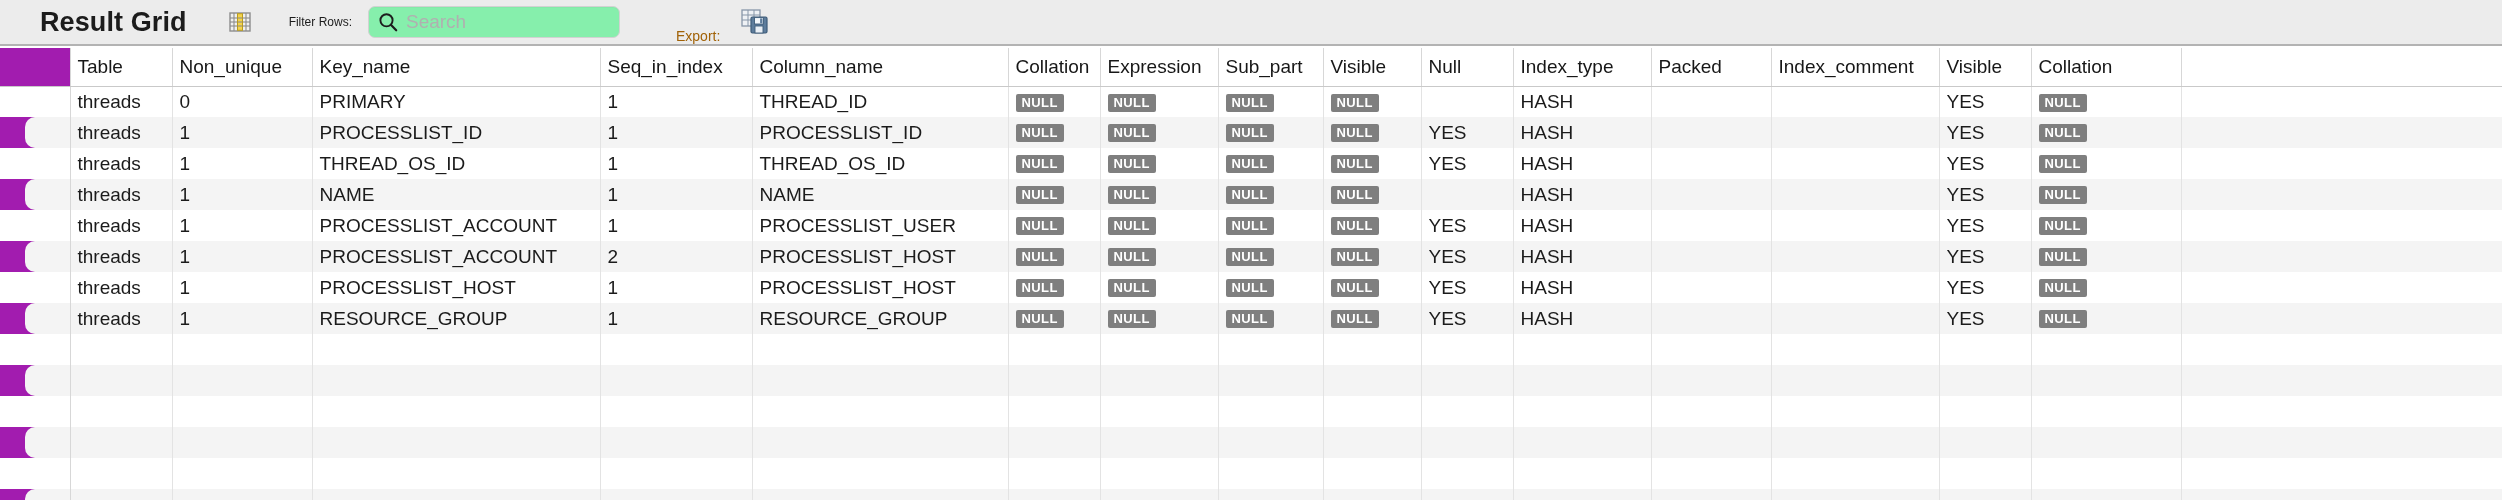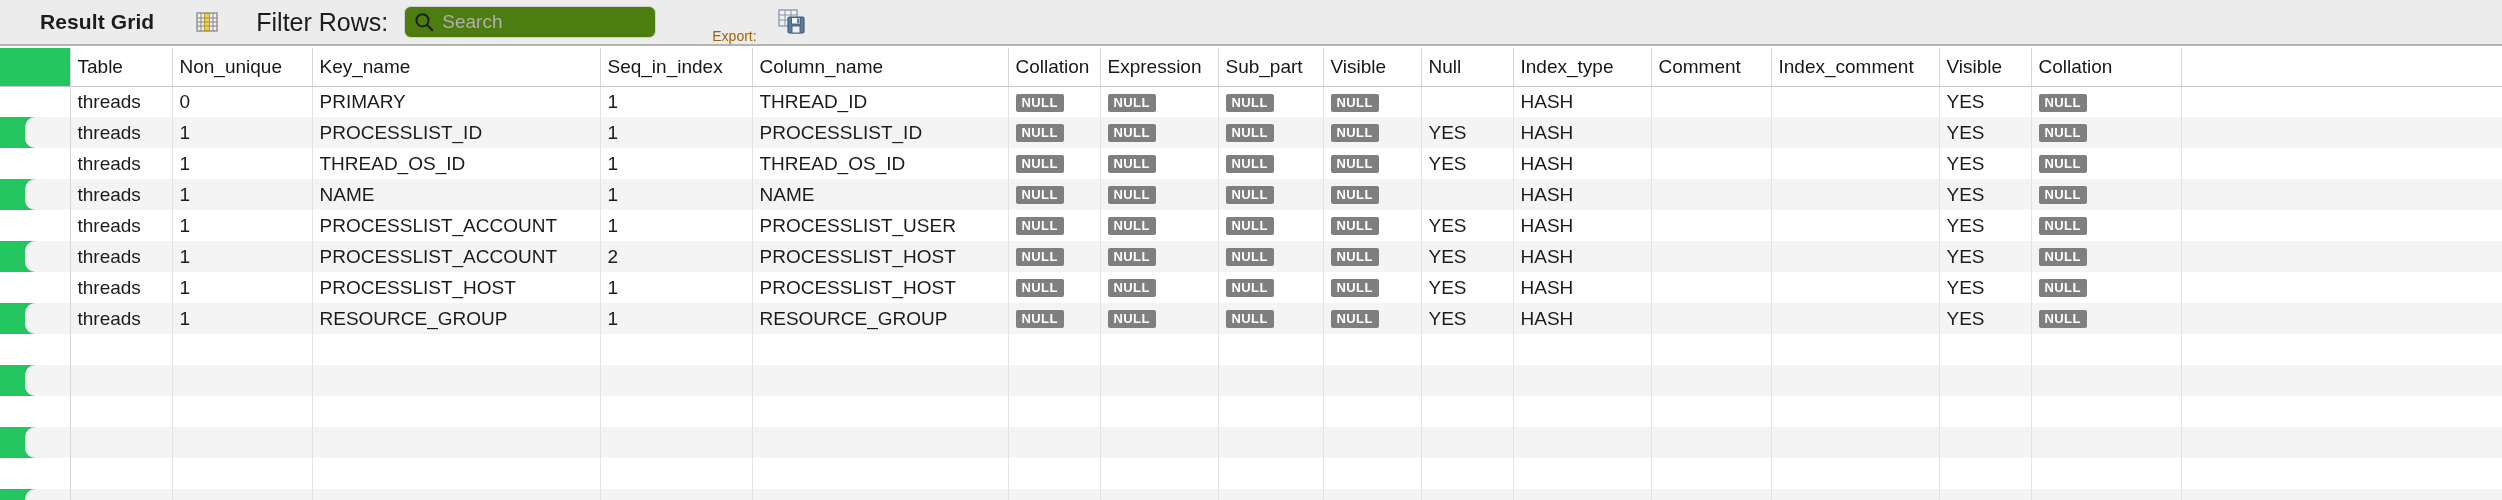--- a/index.html
+++ b/index.html
@@ -14,33 +14,33 @@
   
   .toolbar {
     position: absolute; left:0; top:0; width:2502px; height:46px;
     background: #ececec;
     border-bottom: 2px solid #b3b3b3;
     display: flex; align-items: center;
     padding-left: 40px;
     gap: 0px;
   }
   .toolbar-title {
-    font-size: 21px; font-weight: bold; color:#1c1c1c;
+    font-size: 27px; font-weight: bold; color:#1c1c1c;
     letter-spacing: .1px; white-space: nowrap;
   }
   .grid-icon-btn {
     margin-left: 38px; width: 30px; height: 30px;
     display:flex; align-items:center; justify-content:center;
   }
   .filter-label {
-    margin-left: 34px; font-size: 25px; color:#1c1c1c; white-space:nowrap;
+    margin-left: 34px; font-size: 12px; color:#1c1c1c; white-space:nowrap;
   }
   .search-box {
     margin-left: 16px; width: 252px; height: 32px;
-    background:#4d7c0f; border:1px solid #d2d2d2; border-radius: 7px;
+    background:#86efac; border:1px solid #d2d2d2; border-radius: 7px;
     display:flex; align-items:center; padding: 0 8px;
     box-shadow: 0 1px 0 rgba(0,0,0,.02) inset;
   }
   .search-box .mag { width:22px; height:22px; flex:0 0 22px; }
   .search-input {
     border:none; outline:none; background:transparent;
     font-family:"Liberation Sans", sans-serif; font-size:19px;
     color:#1c1c1c; margin-left:7px; width: 200px;
   }
   .search-input::placeholder { color:#b0b0b0; }
@@ -48,21 +48,21 @@
     margin-left: 56px; font-size: 14px; color:#a16207; white-space:nowrap;margin-top:28px;
   }
   .export-icon-btn {
     margin-left: 18px; width:34px; height:32px;
     display:flex; align-items:center; justify-content:center;
   }
 
   
   .grid-wrap {
     position:absolute; left:0; top:48px; width:2502px; height:452px;
-    background:#22c55e; overflow:hidden;
+    background:#a21caf; overflow:hidden;
   }
   table.grid {
     border-collapse: collapse; table-layout: fixed;
     width: 2502px; font-size: 19px; color:#1b1b1b;
   }
   table.grid th {
     height: 38px;
     font-weight: normal; text-align: left;
     padding: 0 7px;
     background: #ffffff;
@@ -209,21 +209,21 @@
             <th>Non_unique</th>
             <th>Key_name</th>
             <th>Seq_in_index</th>
             <th>Column_name</th>
             <th>Collation</th>
             <th>Expression</th>
             <th>Sub_part</th>
             <th>Visible</th>
             <th>Null</th>
             <th>Index_type</th>
-            <th>Comment</th>
+            <th>Packed</th>
             <th>Index_comment</th>
             <th>Visible</th>
             <th>Collation</th>
             <th class="tail"></th>
           </tr>
       </thead>
       <tbody id="grid-body">
           <tr class="odd">
             <td class="gutter"></td>
             <td>threads</td>

